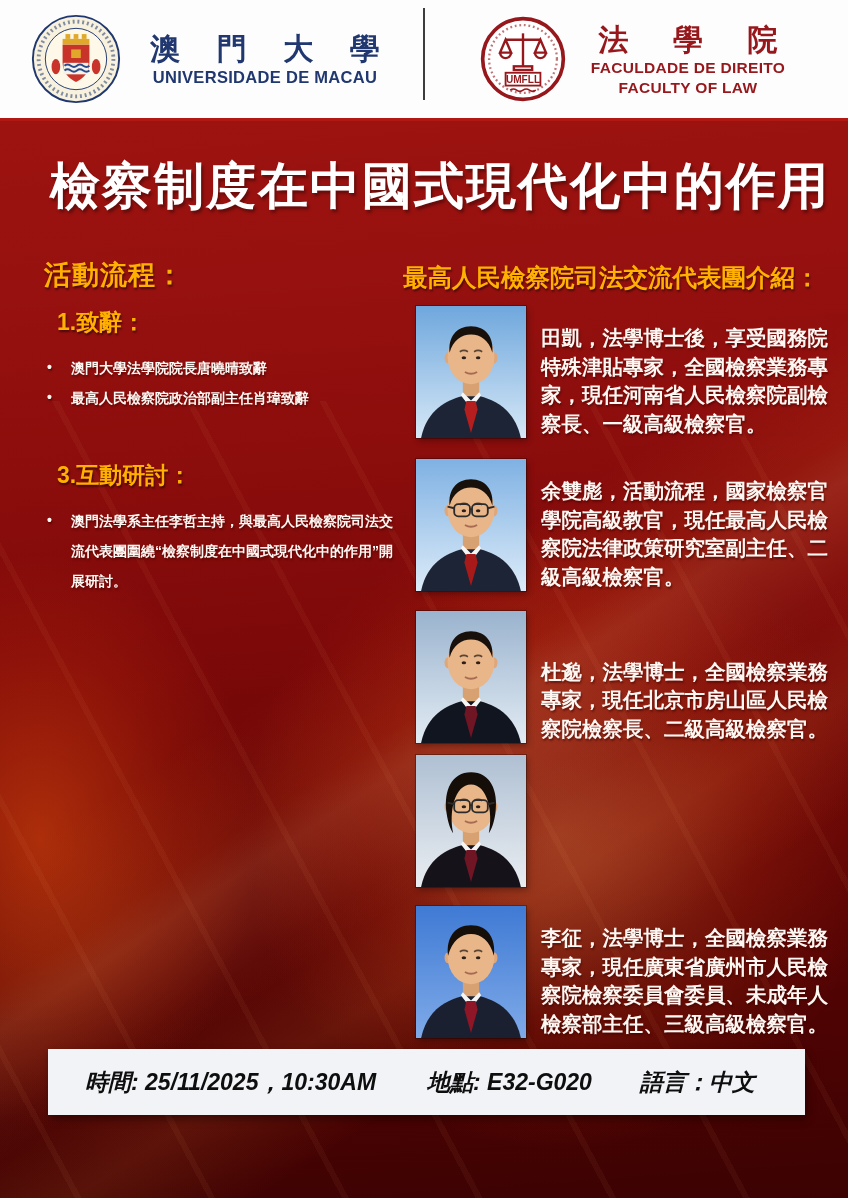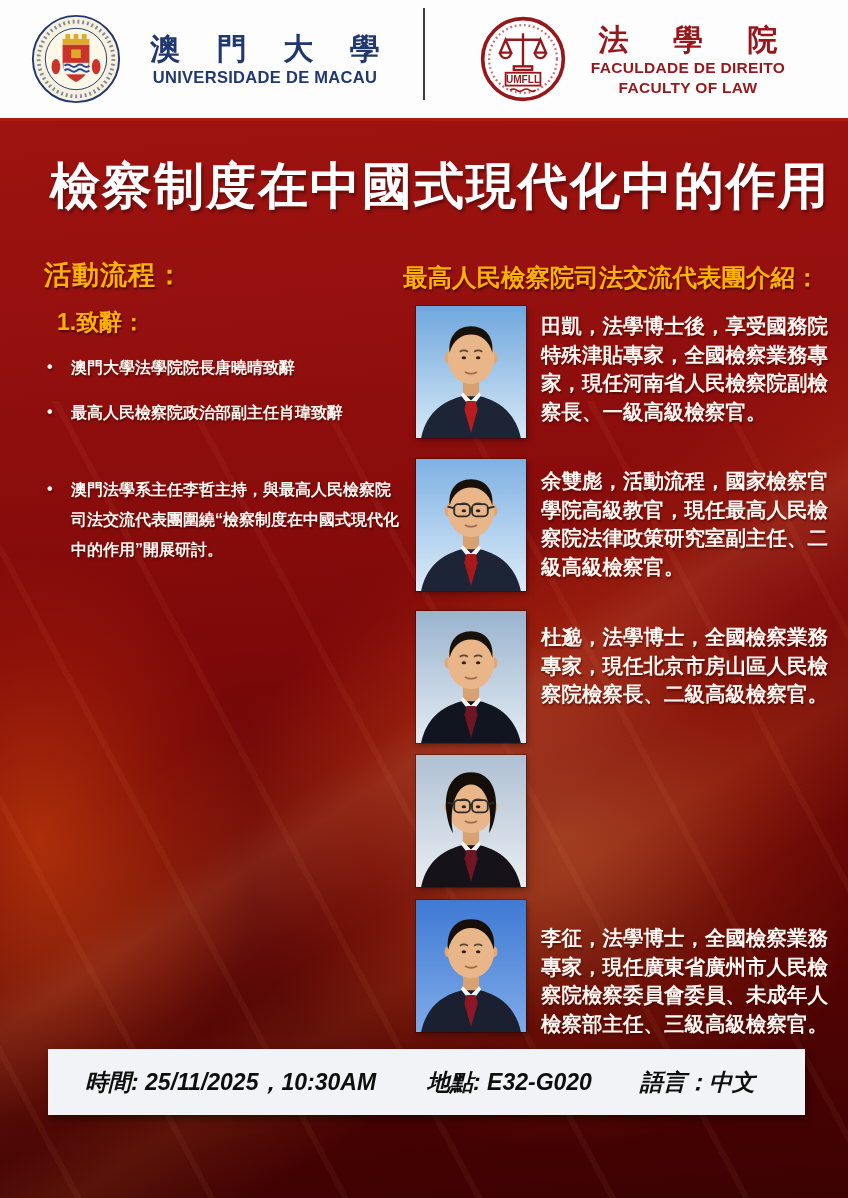--- a/index.html
+++ b/index.html
@@ -43,26 +43,26 @@
   .agenda-heading{position:absolute;left:44px;top:136px;z-index:2;font-size:27px;font-weight:bold;
                   color:#ffb000;letter-spacing:1px;text-shadow:1px 2px 2px rgba(0,0,0,.5);}
   .delegation-heading{position:absolute;left:403px;top:140px;z-index:2;font-size:24.5px;font-weight:bold;
                       color:#ffb000;text-shadow:1px 2px 2px rgba(0,0,0,.5);}
 
   .agenda{position:absolute;left:44px;top:182px;width:356px;padding-top:4px;z-index:2;}
   .agenda-section{margin-bottom:47px;}
   .section-label{font-size:23px;font-weight:bold;color:#ffb000;margin:0 0 15px 13px;
                  text-shadow:1px 2px 2px rgba(0,0,0,.5);}
   .section-items{list-style:none;margin:0;padding:0;}
-  .section-items li{position:relative;padding-left:27px;font-size:16px;line-height:30px;font-weight:bold;
-                    color:#fff8f3;text-shadow:1px 1.5px 2px rgba(60,0,0,.55);margin-top:15px;}
+  .section-items li{position:relative;padding-left:27px;font-size:14px;line-height:30px;font-weight:bold;
+                    color:#fff8f3;text-shadow:1px 1.5px 2px rgba(60,0,0,.55);}
   .section-items li::before{content:"•";position:absolute;left:3px;top:-1px;}
 
   .members{position:absolute;left:0;top:0;width:848px;height:1080px;z-index:2;pointer-events:none;}
-  .member-row{position:absolute;left:416px;width:428px;display:flex;gap:15px;}
+  .member-row{position:absolute;left:416px;width:428px;display:flex;gap:15px;align-items:flex-end;}
   .member-row:nth-child(1){top:185px;}
   .member-row:nth-child(2){top:338px;}
   .member-row:nth-child(3){top:490px;}
   .member-row:nth-child(4){top:634px;}
   .member-row:nth-child(5){top:779px;}
   .photo{flex:0 0 110px;width:110px;height:132px;box-shadow:0 0 0 1px rgba(0,0,0,.28),2px 3px 6px rgba(0,0,0,.3);}
   .photo svg{width:100%;height:100%;display:block;}
   .bio{flex:1;font-size:20.5px;line-height:28.5px;font-weight:bold;color:#fff7f2;
        text-shadow:1px 1.5px 2px rgba(60,0,0,.55);}
   .member-row:nth-child(1) .bio{padding-top:6px;}
@@ -147,20 +147,21 @@
   <section class="agenda-section">
     <h3 class="section-label">1.致辭：</h3>
     <ul class="section-items">
             <li>澳門大學法學院院長唐曉晴致辭</li>
             <li>最高人民檢察院政治部副主任肖瑋致辭</li>
           </ul>
   </section>
 
 
   <section class="agenda-section">
+    <h3 class="section-label">3.互動研討：</h3>
     <ul class="section-items">
             <li>澳門法學系主任李哲主持，與最高人民檢察院司法交流代表團圍繞“檢察制度在中國式現代化中的作用”開展研討。</li>
           </ul>
   </section>
 </div>
 
     <div class="delegation-heading">最高人民檢察院司法交流代表團介紹：</div>
     <div class="members">
   <div class="member-row">
     <div class="photo">

